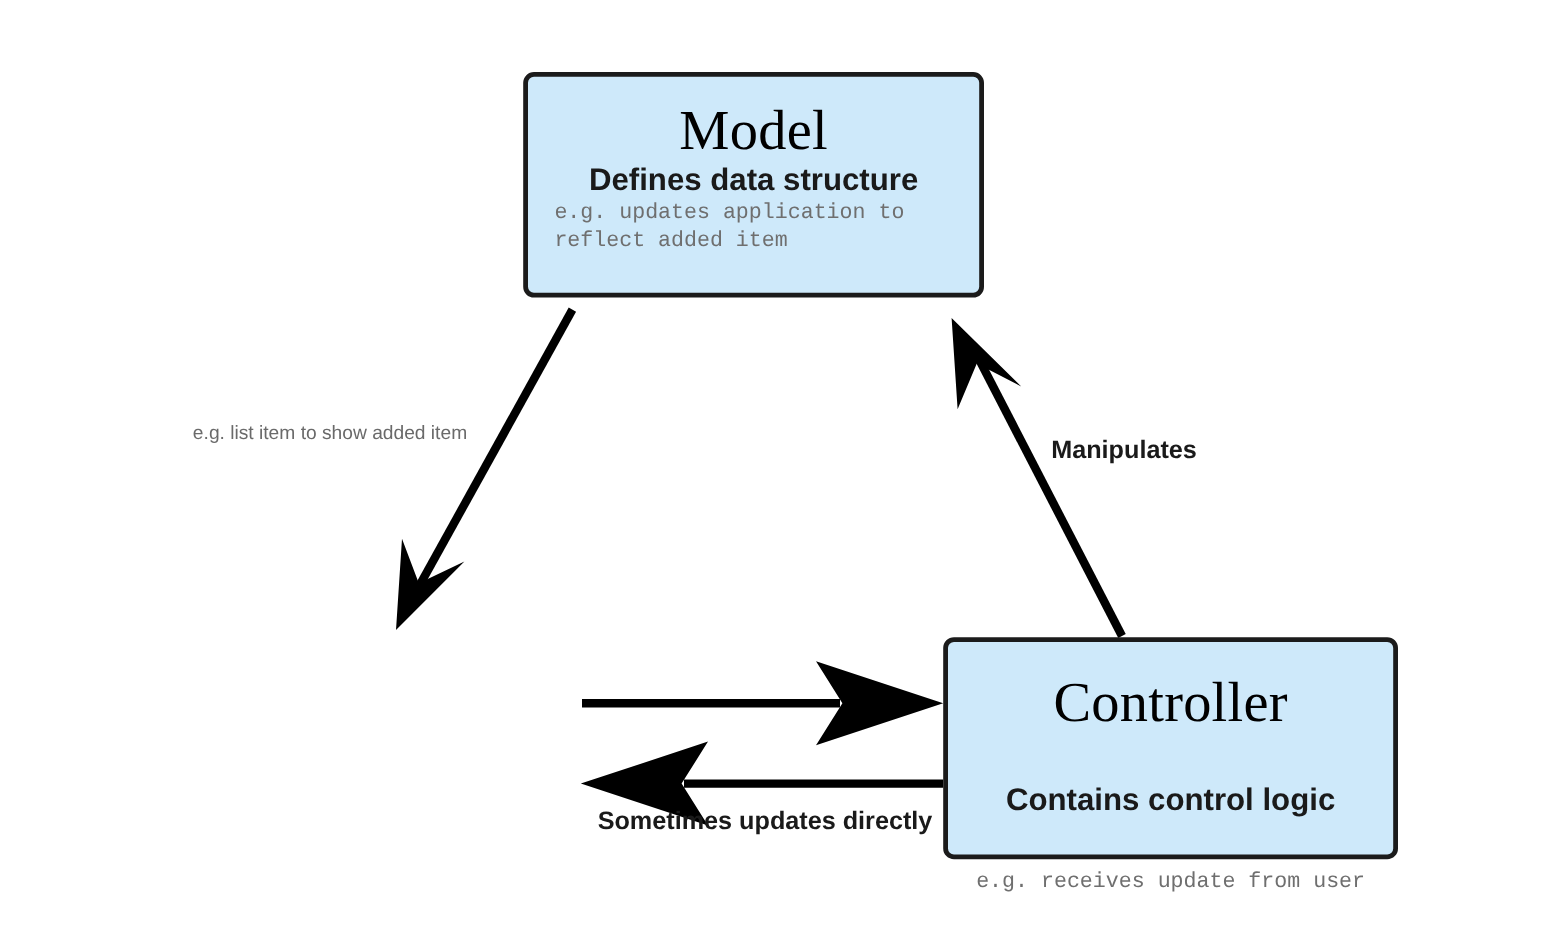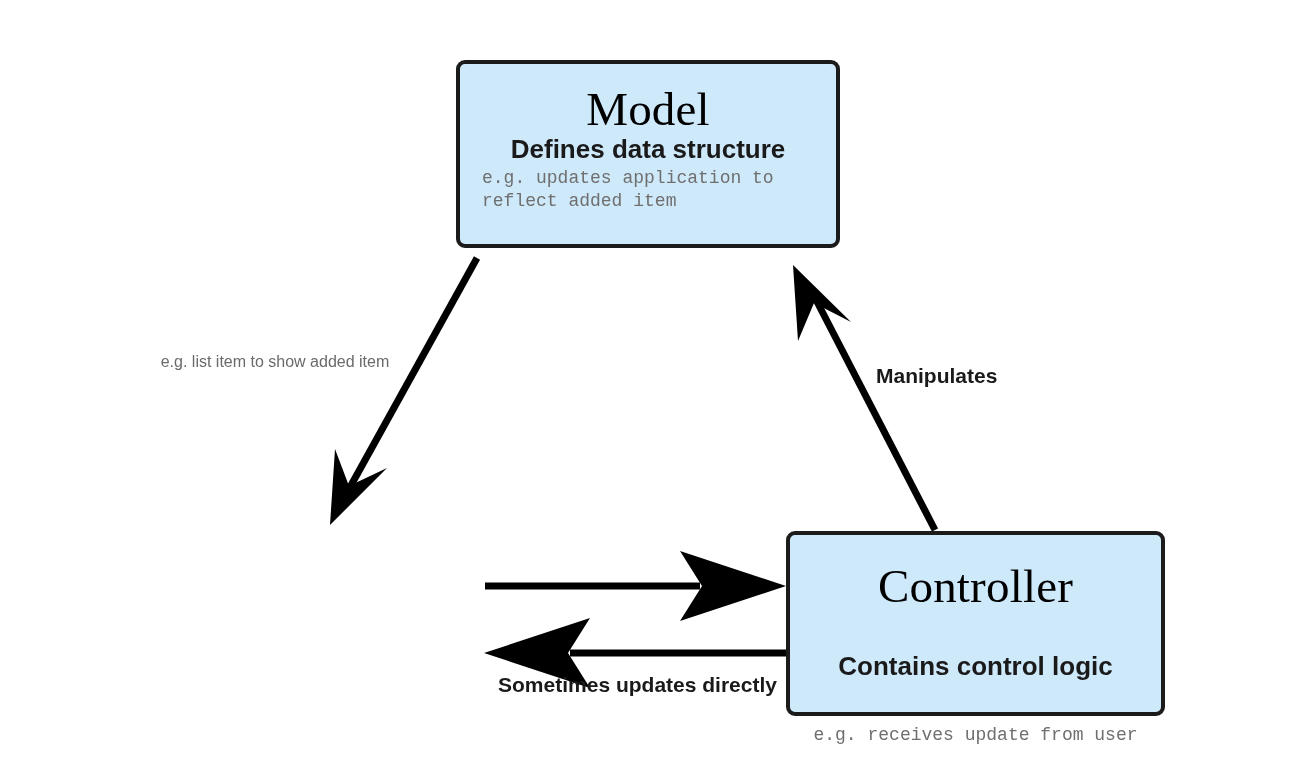--- a/index.html
+++ b/index.html
@@ -47,21 +47,21 @@
   }
   .node-eg {
     font-family: Liberation Mono, monospace;
     font-size: 18px;
     font-weight: 400;
     color: #6f6f6f;
     line-height: 1.28;
     margin-top: 2px;
   }
 
-  #node-model     { left: 456px; top: 60px;  width: 384px; height: 188px; }
+  #node-model     { left: 436px; top: 60px;  width: 384px; height: 188px; }
   #node-view      { left: 101px; top: 531px; width: 380px; height: 185px; }
   #node-controller{ left: 786px; top: 531px; width: 379px; height: 185px; }
 
   
   #node-model .node-eg   { align-self: stretch; text-align: left; padding-left: 14px; }
   #node-model            { justify-content: flex-start; padding-top: 22px; }
 
   #node-view             { justify-content: flex-start; padding-top: 30px; }
   #node-controller       { justify-content: flex-start; padding-top: 28px; gap: 40px; }
 

